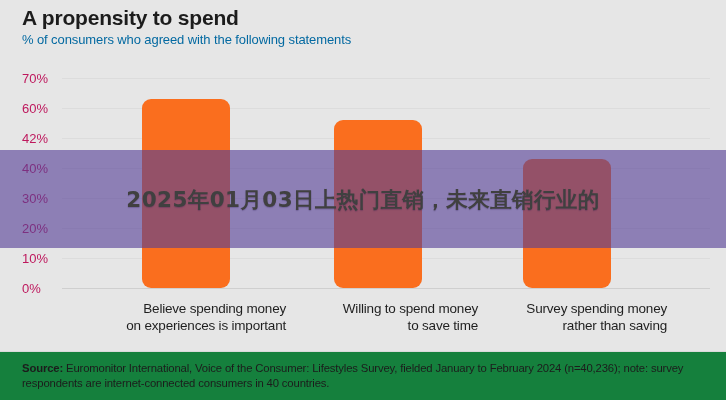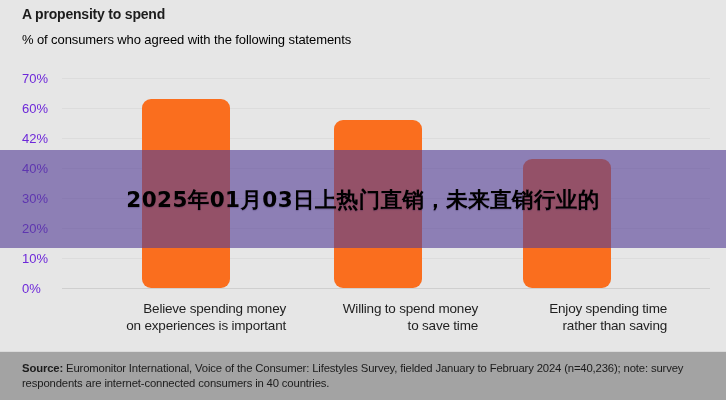--- a/index.html
+++ b/index.html
@@ -7,34 +7,34 @@
     width:726px;height:400px;overflow:hidden;
     background:#e6e6e6;
     font-family:"Liberation Sans","DejaVu Sans",sans-serif;
     position:relative;
   }
   #root{position:absolute;inset:0;background:#e6e6e6;}
 
   
   .chart-title{
     position:absolute;left:22px;top:6px;
-    font-size:14px;font-weight:bold;color:#1c1c1c;
+    font-size:21px;font-weight:bold;color:#1c1c1c;
     letter-spacing:-0.2px;
   }
   .chart-subtitle{
     position:absolute;left:22px;top:32px;
-    font-size:13px;color:#000000;font-weight:400;
+    font-size:13px;color:#0369a1;font-weight:400;
     letter-spacing:-0.1px;
   }
 
   
   .plot{position:absolute;left:0;top:60px;width:726px;height:250px;}
   .ytick{
     position:absolute;left:22px;
-    font-size:13px;color:#6d28d9;
+    font-size:13px;color:#be185d;
     transform:translateY(-50%);
     white-space:nowrap;
   }
   .gridline{
     position:absolute;left:62px;right:16px;height:1px;
     background:#dcdcdc;
   }
   .baseline{
     position:absolute;left:62px;right:16px;height:1px;
     background:#cfcfcf;
@@ -55,32 +55,32 @@
 
   
   .overlay-band{
     position:absolute;left:0;top:150px;width:726px;height:98px;
     background:rgba(86,63,150,0.62);
     display:flex;align-items:center;justify-content:center;
     pointer-events:none;
   }
   .overlay-text{
     width:680px;text-align:center;
-    color:#000000;
+    color:#404040;
     font-size:21.5px;font-weight:bold;line-height:31px;
     letter-spacing:0.4px;
     font-family:"DejaVu Sans","Liberation Sans",sans-serif;
     text-shadow:0 1px 1px rgba(40,20,80,0.25);
   }
   .overlay-text span{display:block;}
 
   
   .source-wrap{
     position:absolute;left:0;top:352px;width:726px;height:48px;
-    background:#a3a3a3;
+    background:#15803d;
   }
   .source{
     position:absolute;left:22px;top:9px;width:688px;
     font-size:11.3px;color:#1c1c1c;line-height:15px;
     letter-spacing:-0.15px;
   }
   .source b{font-weight:bold;}
   .divider{
     position:absolute;left:0;top:351px;width:726px;height:1px;background:#dadada;
   }
@@ -125,21 +125,21 @@
   <div class="xlabels" id="xlabels">
       <div class="xlabel" style="left: 86px; width: 200px; top: 0px;">
         <div>Believe spending money</div>
         <div>on experiences is important</div>
       </div>
       <div class="xlabel" style="left: 278px; width: 200px; top: 0px;">
         <div>Willing to spend money</div>
         <div>to save time</div>
       </div>
       <div class="xlabel" style="left: 467px; width: 200px; top: 0px;">
-        <div>Enjoy spending time</div>
+        <div>Survey spending money</div>
         <div>rather than saving</div>
       </div>
     </div>
 
   <div class="overlay-band">
     <div class="overlay-text">
       <span>2025年01月03日上热门直销，未来直销行业的</span>
     </div>
   </div>
 

